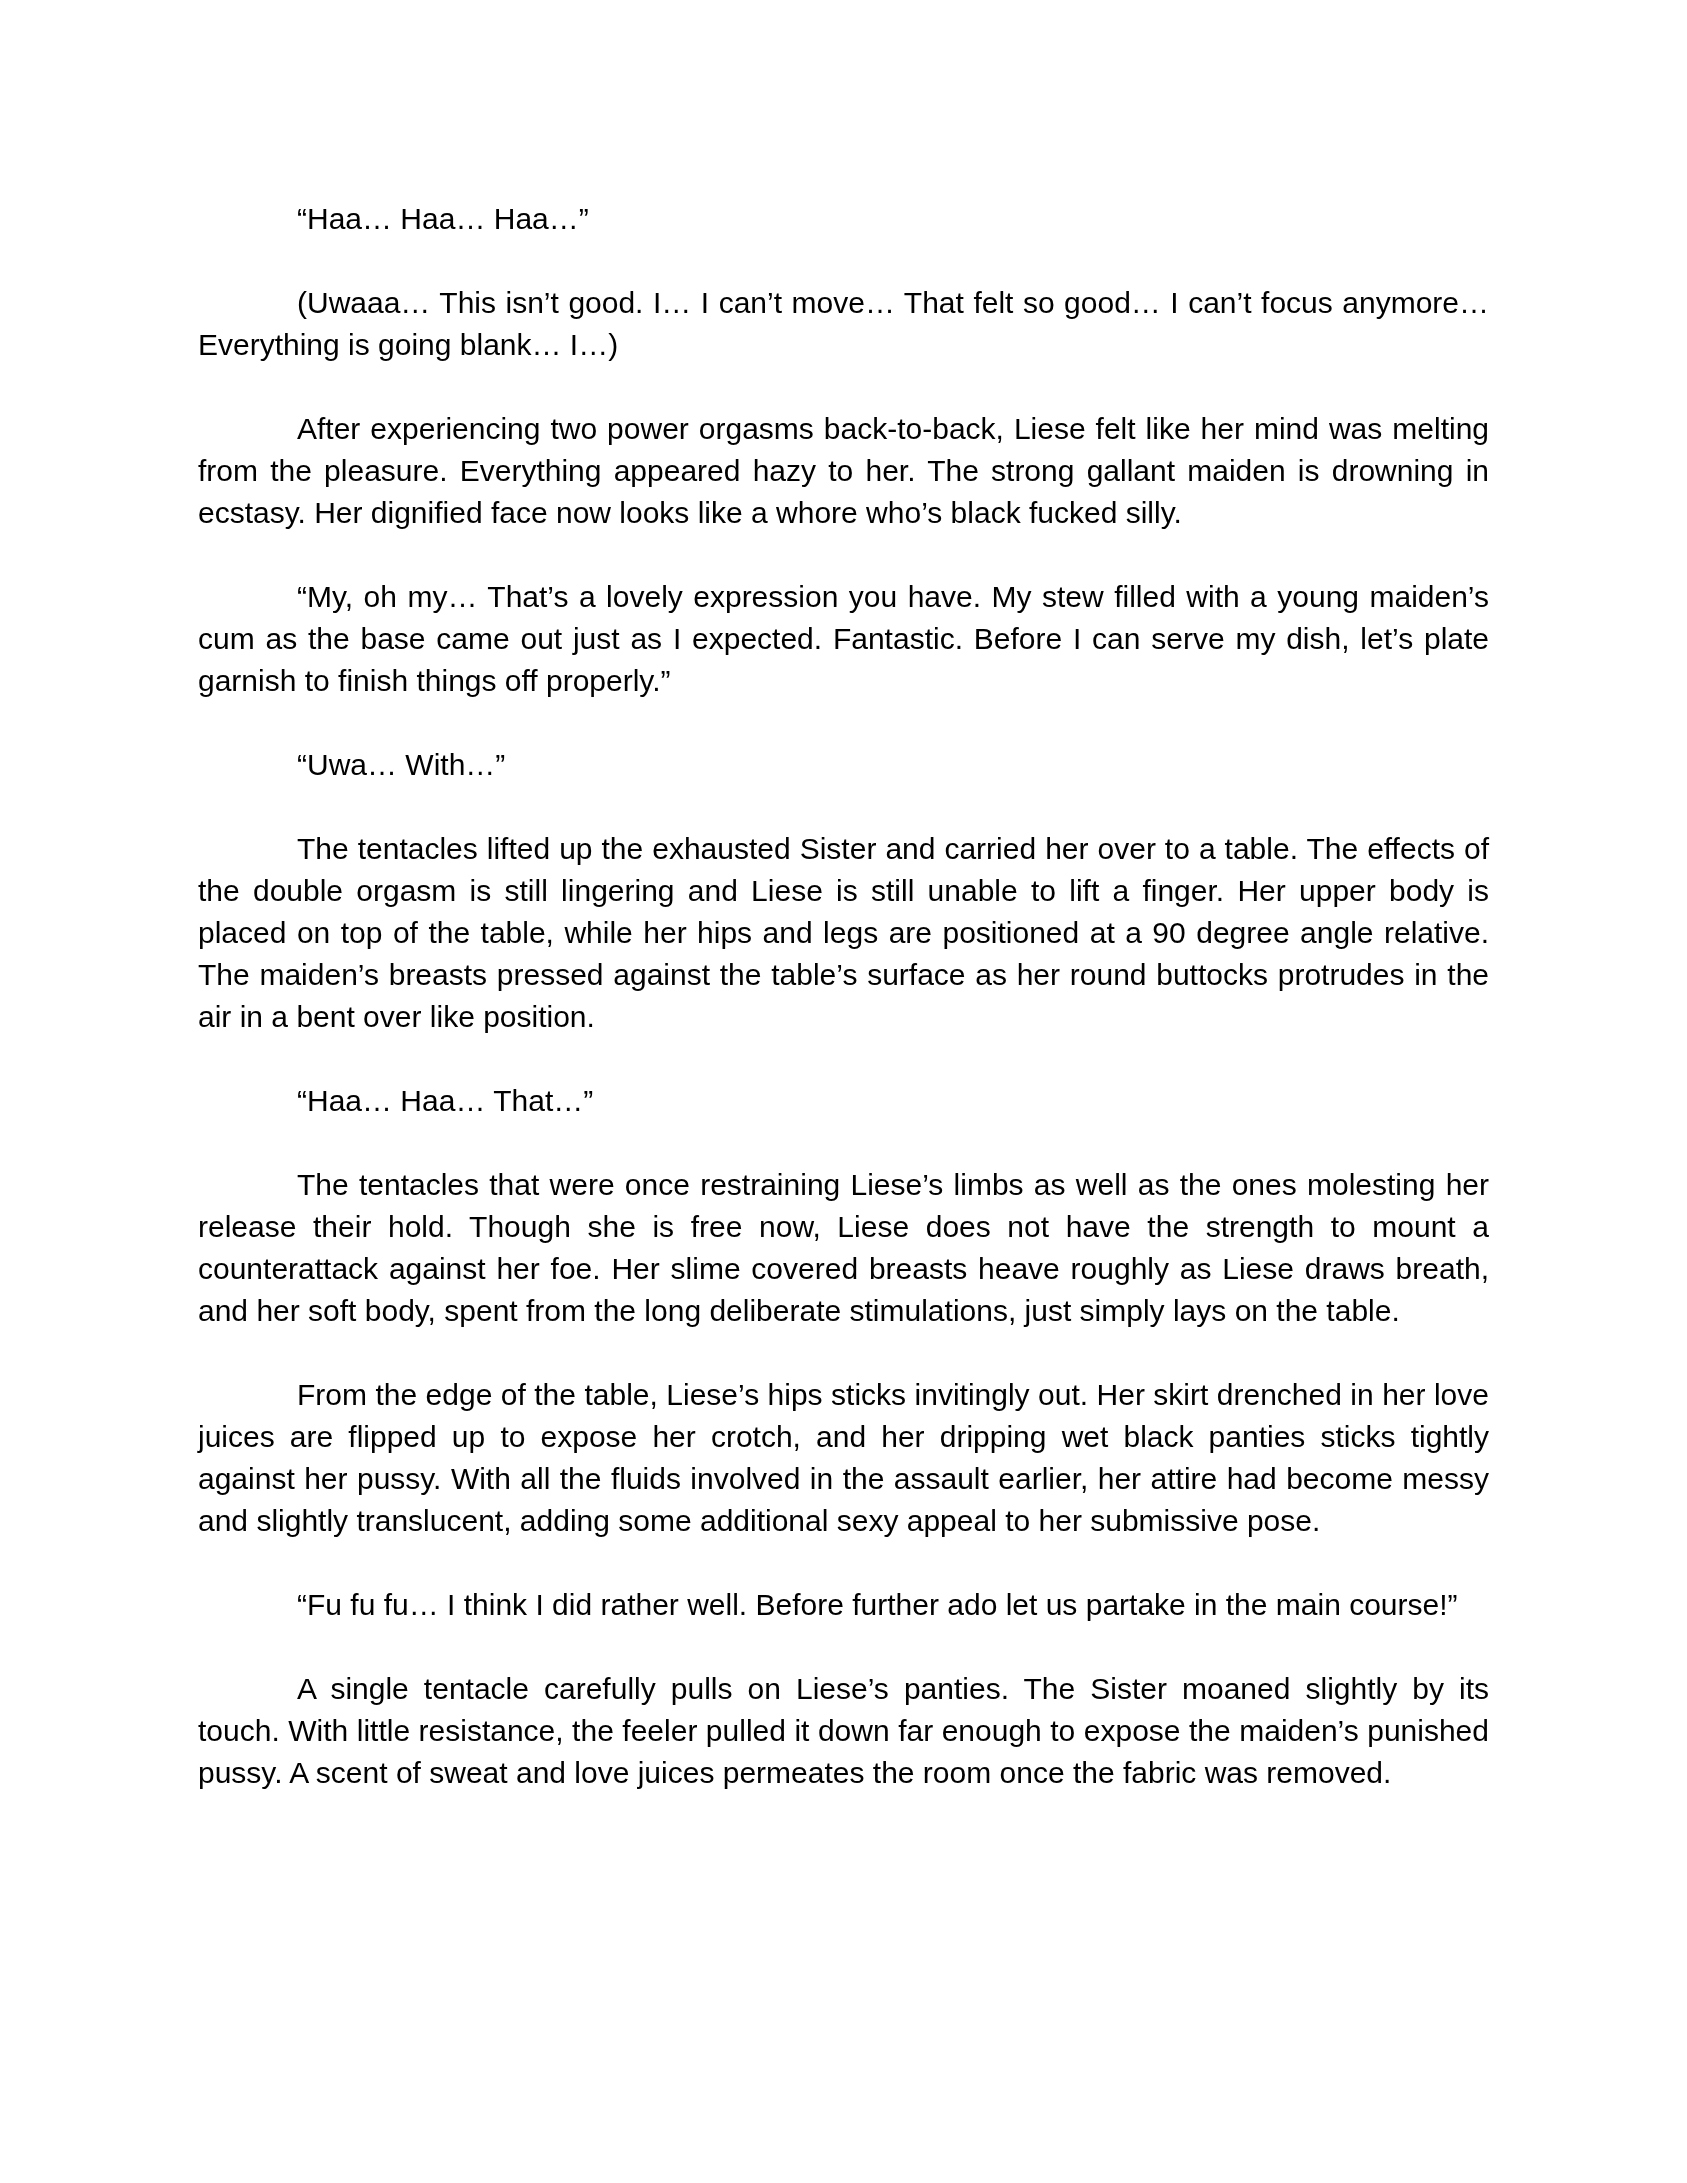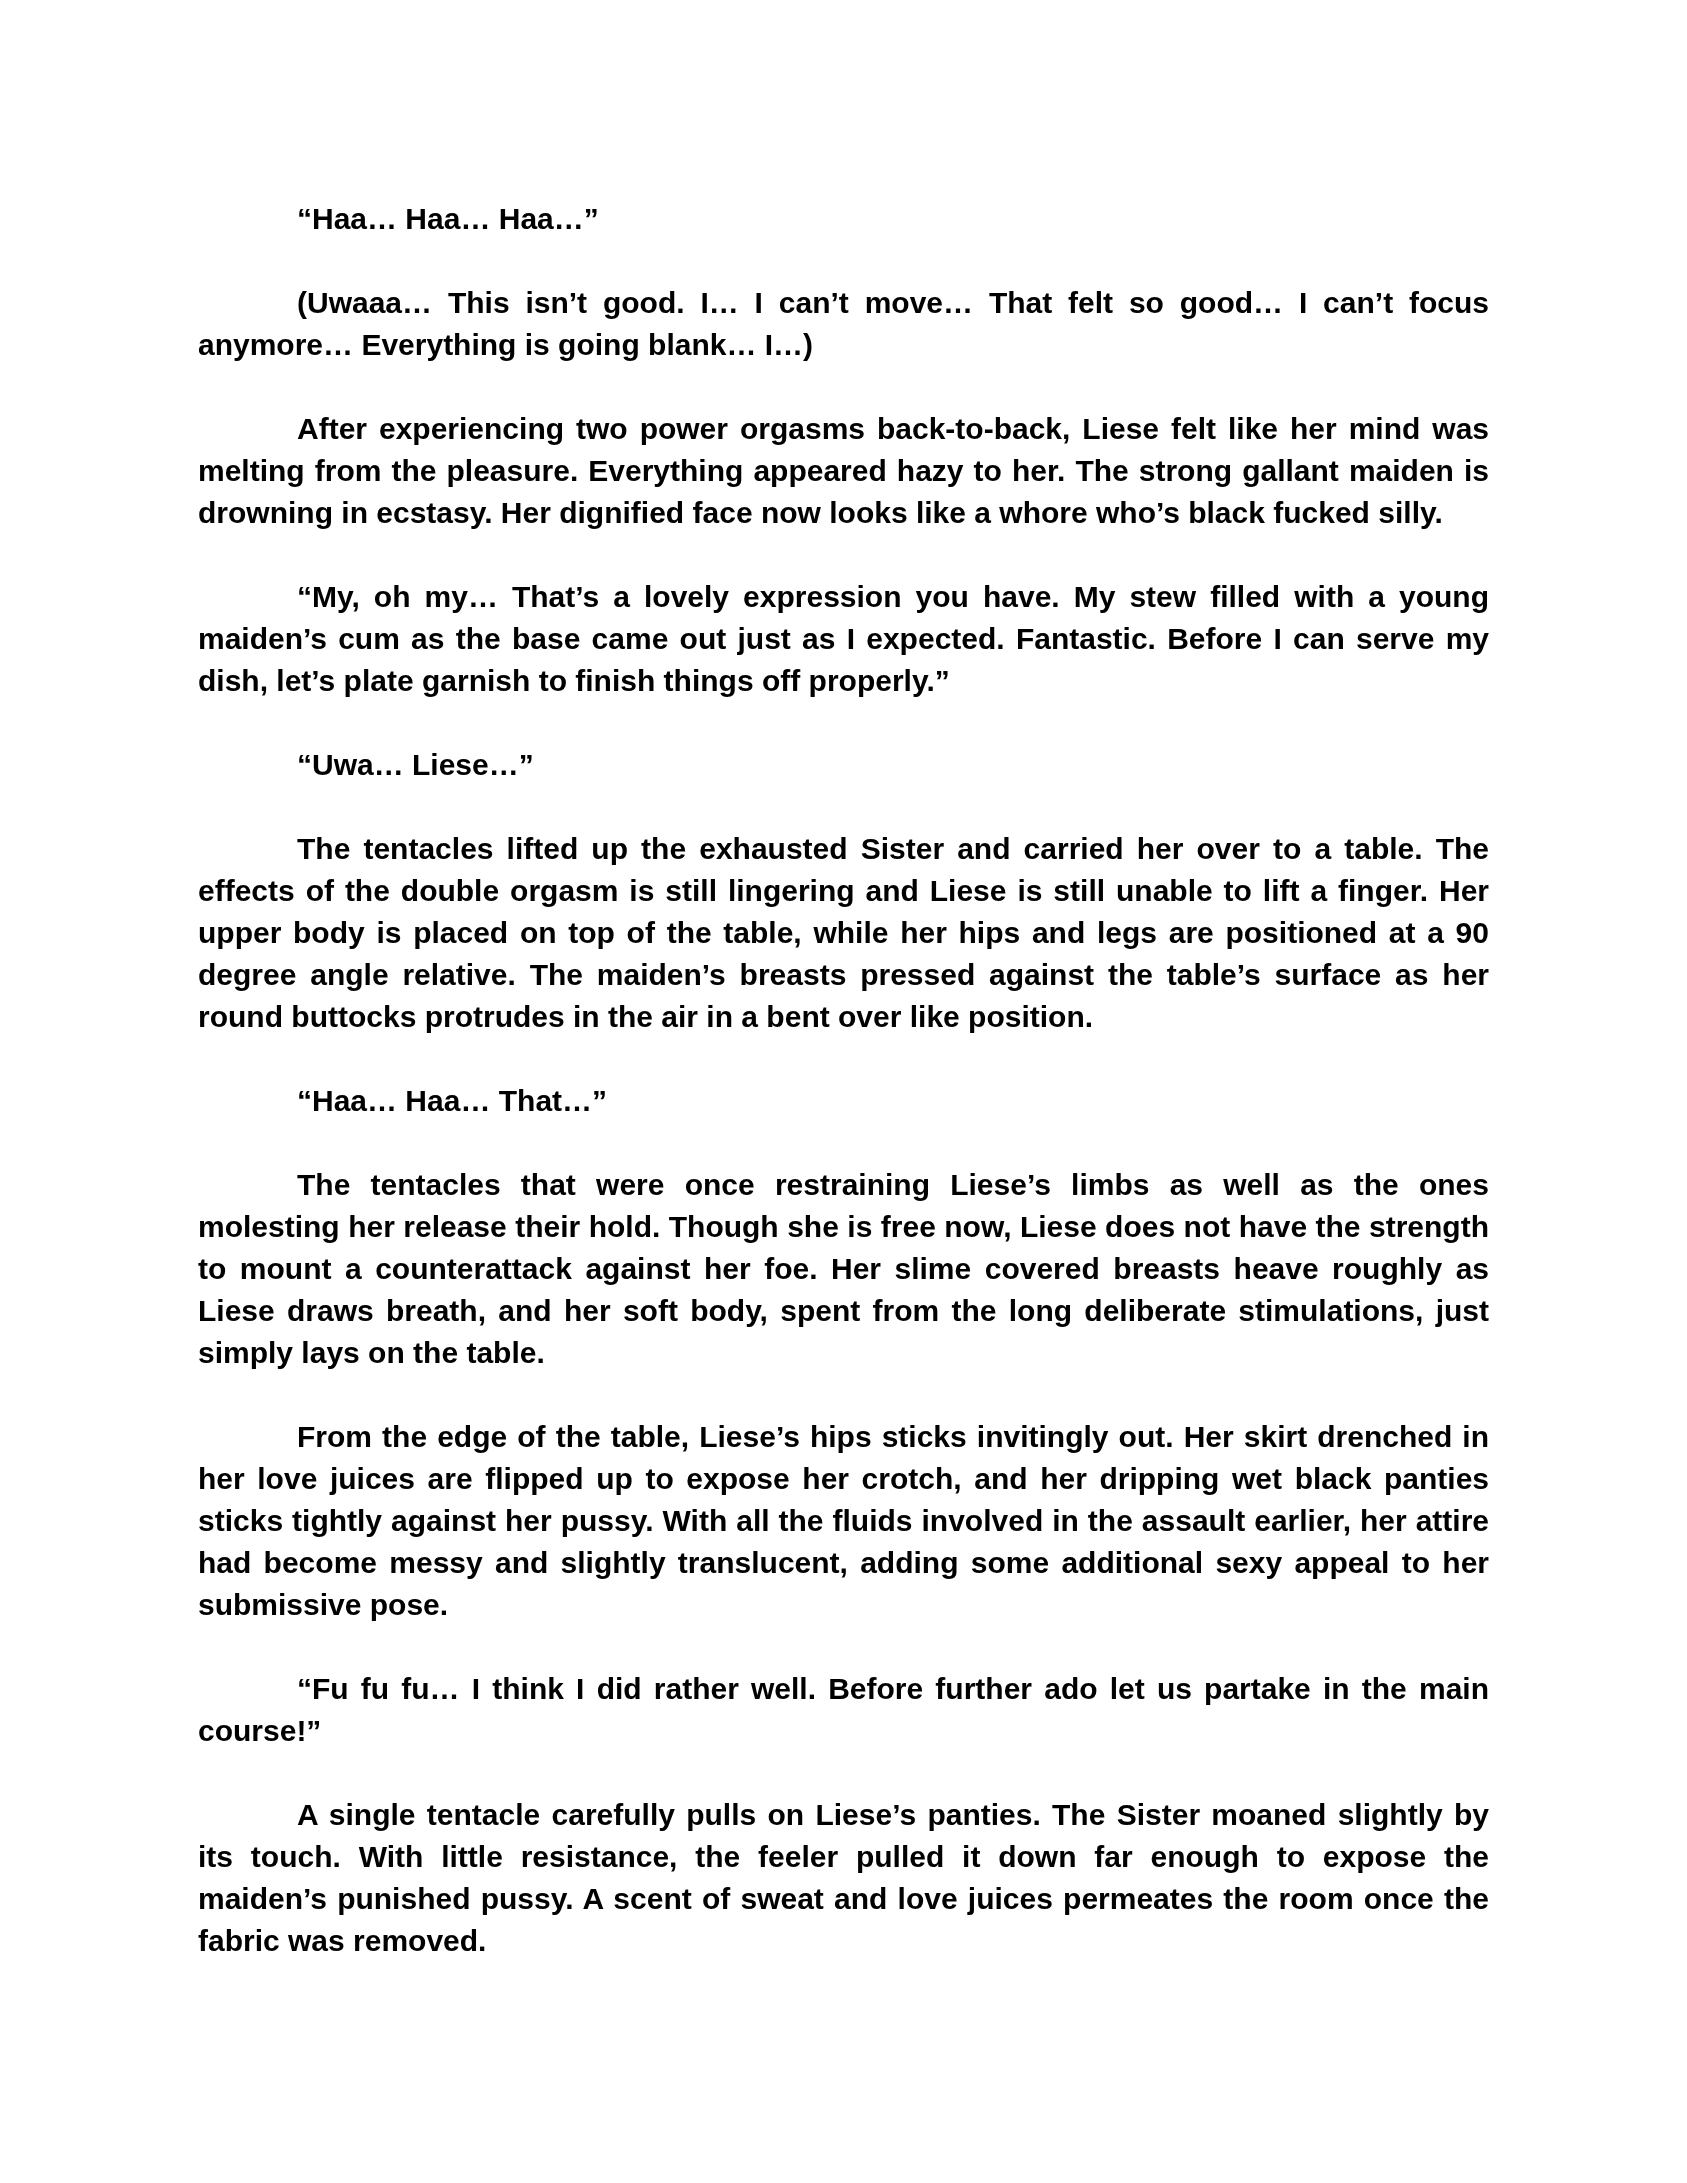--- a/index.html
+++ b/index.html
@@ -12,38 +12,37 @@
     width: 1687px;
     height: 2183px;
     box-sizing: border-box;
     background: #ffffff;
     color: #000000;
     padding: 198px 198px 0 198px;
     font-family: "Liberation Sans", sans-serif;
     font-size: 30px;
     line-height: 42px;
     overflow: hidden;
-    font-weight: bold;
   }
   .page p {
     margin: 0 0 42px 0;
     text-align: justify;
     text-indent: 99px;
     word-spacing: normal;
   }
 </style>
 </head>
 <body>
 
 <div class="page">
   <p>“Haa… Haa… Haa…”</p>
   <p>(Uwaaa… This isn’t good. I… I can’t move… That felt so good… I can’t focus anymore… Everything is going blank… I…)</p>
   <p>After experiencing two power orgasms back-to-back, Liese felt like her mind was melting from the pleasure. Everything appeared hazy to her. The strong gallant maiden is drowning in ecstasy. Her dignified face now looks like a whore who’s black fucked silly.</p>
   <p>“My, oh my… That’s a lovely expression you have. My stew filled with a young maiden’s cum as the base came out just as I expected. Fantastic. Before I can serve my dish, let’s plate garnish to finish things off properly.”</p>
-  <p>“Uwa… Liese…”</p>
+  <p>“Uwa… With…”</p>
   <p>The tentacles lifted up the exhausted Sister and carried her over to a table. The effects of the double orgasm is still lingering and Liese is still unable to lift a finger. Her upper body is placed on top of the table, while her hips and legs are positioned at a 90 degree angle relative. The maiden’s breasts pressed against the table’s surface as her round buttocks protrudes in the air in a bent over like position.</p>
   <p>“Haa… Haa… That…”</p>
   <p>The tentacles that were once restraining Liese’s limbs as well as the ones molesting her release their hold. Though she is free now, Liese does not have the strength to mount a counterattack against her foe. Her slime covered breasts heave roughly as Liese draws breath, and her soft body, spent from the long deliberate stimulations, just simply lays on the table.</p>
   <p>From the edge of the table, Liese’s hips sticks invitingly out. Her skirt drenched in her love juices are flipped up to expose her crotch, and her dripping wet black panties sticks tightly against her pussy. With all the fluids involved in the assault earlier, her attire had become messy and slightly translucent, adding some additional sexy appeal to her submissive pose.</p>
   <p>“Fu fu fu… I think I did rather well. Before further ado let us partake in the main course!”</p>
   <p>A single tentacle carefully pulls on Liese’s panties. The Sister moaned slightly by its touch. With little resistance, the feeler pulled it down far enough to expose the maiden’s punished pussy. A scent of sweat and love juices permeates the room once the fabric was removed.</p>
 </div>
 
 
 </body></html>

